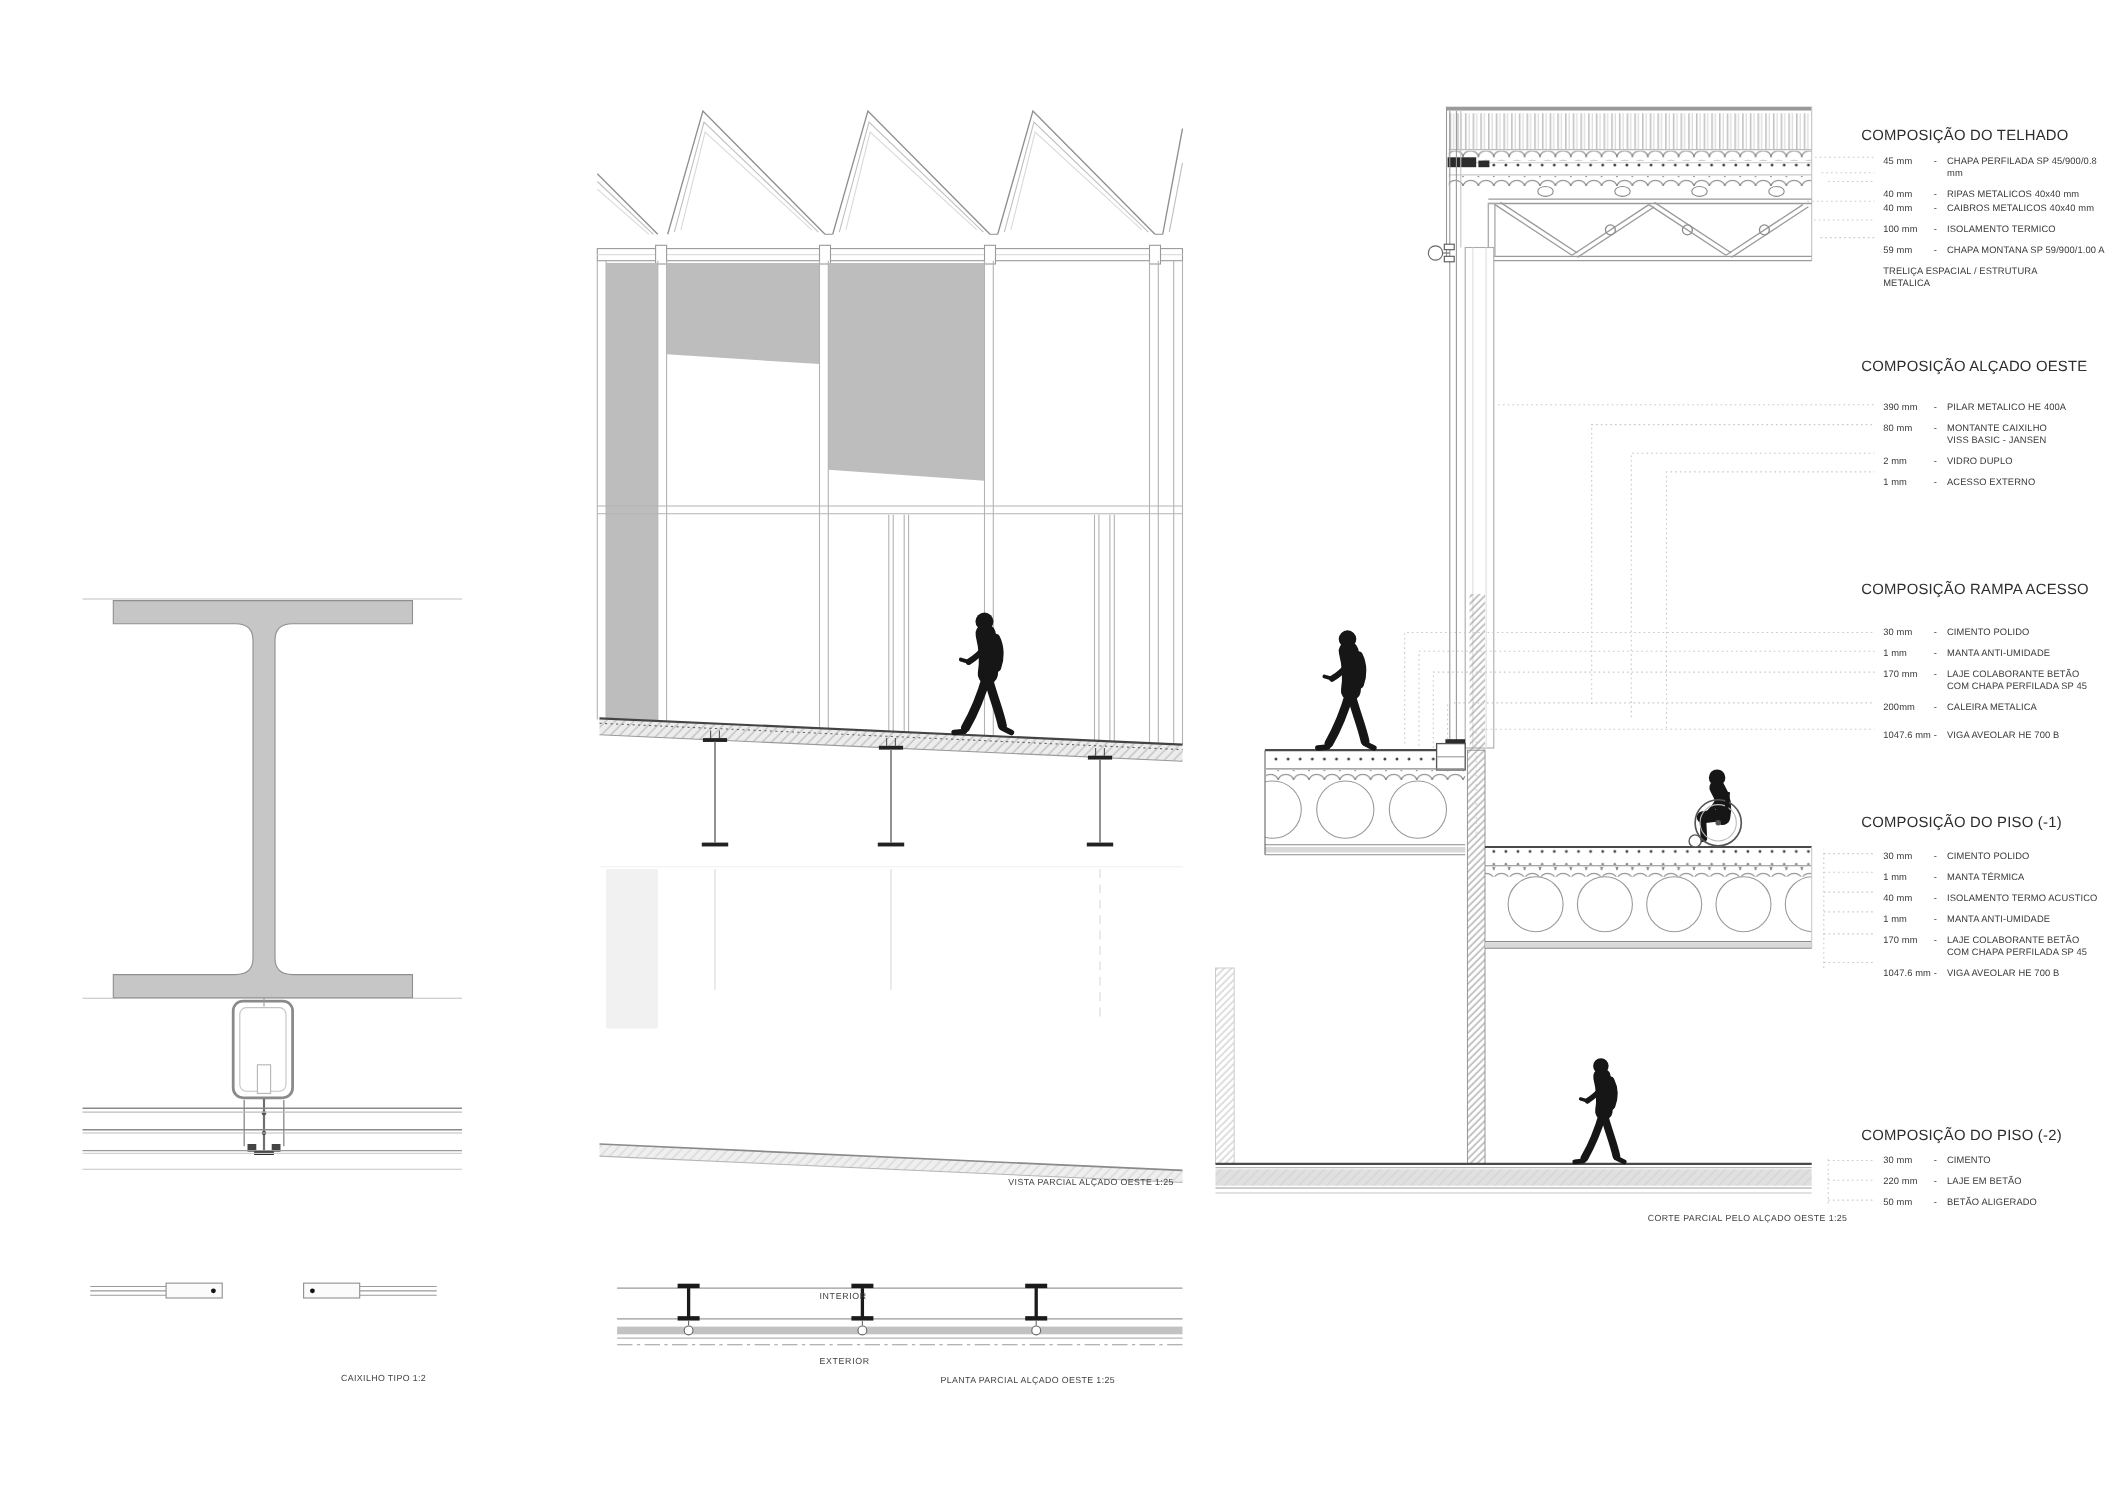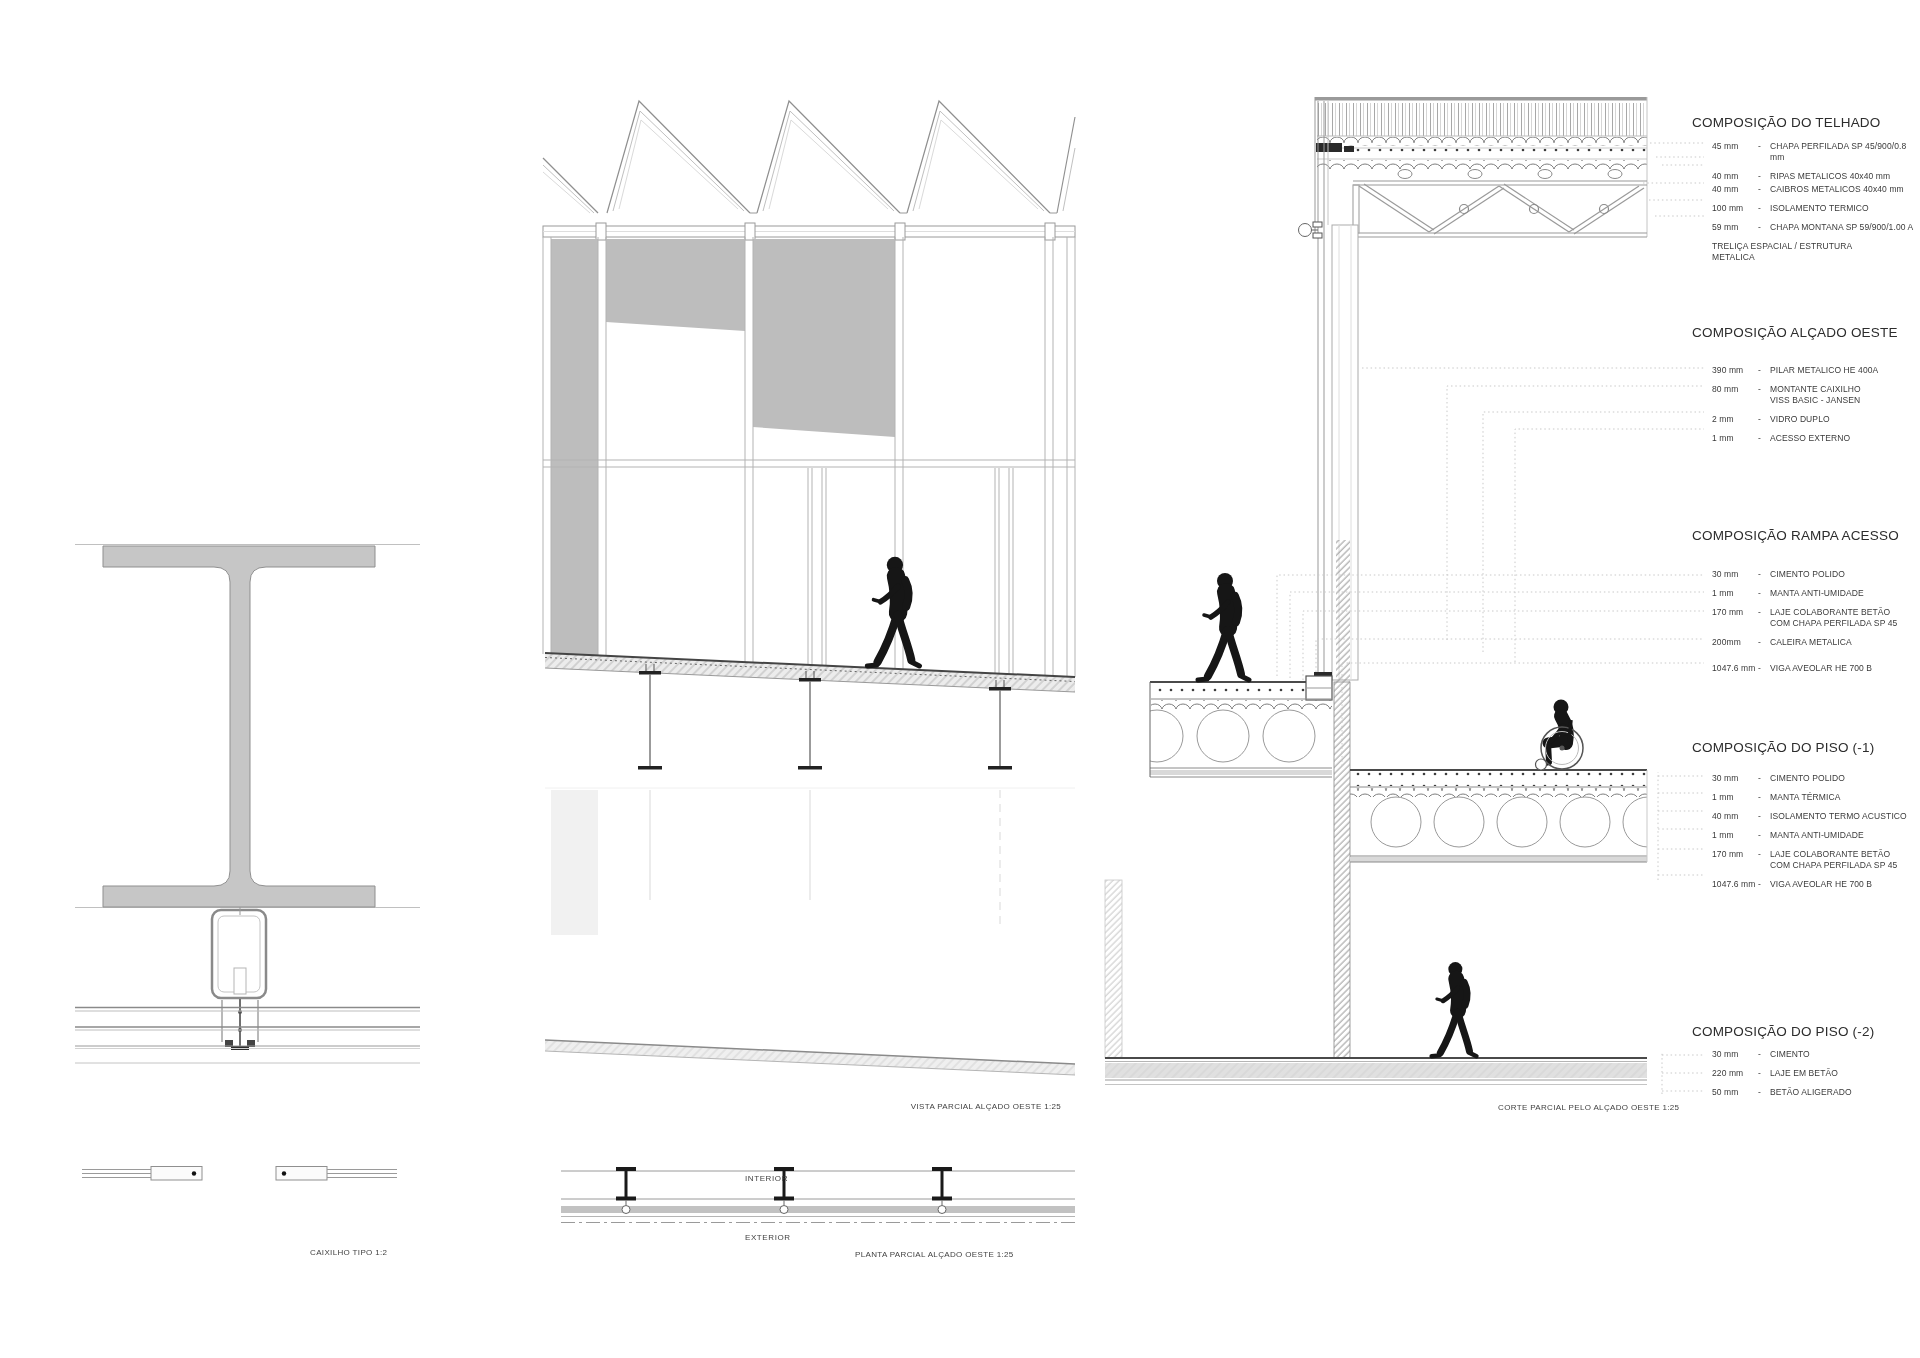--- a/index.html
+++ b/index.html
@@ -400,21 +400,21 @@
       <circle cx="0" cy="-22" r="21" fill="none" stroke="#555" stroke-width="1.5"></circle>
       <circle cx="0" cy="-22" r="16.5" fill="none" stroke="#bbbbbb" stroke-width="1"></circle>
       <circle cx="0" cy="-22" r="2.5" fill="#555"></circle>
       <circle cx="-21" cy="-5.5" r="5.5" fill="#fff" stroke="#555" stroke-width="1.2"></circle>
       <line x1="9" y1="-50" x2="7" y2="-28" stroke="#161616" stroke-width="3.5"></line>
     </g>
   </g>
 </svg>
 
   <div class="cap" style="left:310px;top:1248px;">CAIXILHO TIPO 1:2</div>
-  <div class="cap" style="left:905px;top:1102px;width:162px;text-align:center;">VISTA PARCIAL ALÇADO OESTE 1:25</div>
+  <div class="cap" style="left:905px;top:1070px;width:162px;text-align:right;">VISTA PARCIAL ALÇADO OESTE 1:25</div>
   <div class="lbl-io" style="left:745px;top:1174px;">INTERIOR</div>
   <div class="lbl-io" style="left:745px;top:1233px;">EXTERIOR</div>
   <div class="cap" style="left:855px;top:1250px;width:143px;text-align:right;">PLANTA PARCIAL ALÇADO OESTE 1:25</div>
   <div class="cap" style="left:1498px;top:1103px;width:165px;text-align:right;">CORTE PARCIAL PELO ALÇADO OESTE 1:25</div>
 
   <div id="annotation-panel">
       <div class="anno g-telhado">
         <div class="anno-title">COMPOSIÇÃO DO TELHADO</div>
         <div class="items">
           <div class="item">

